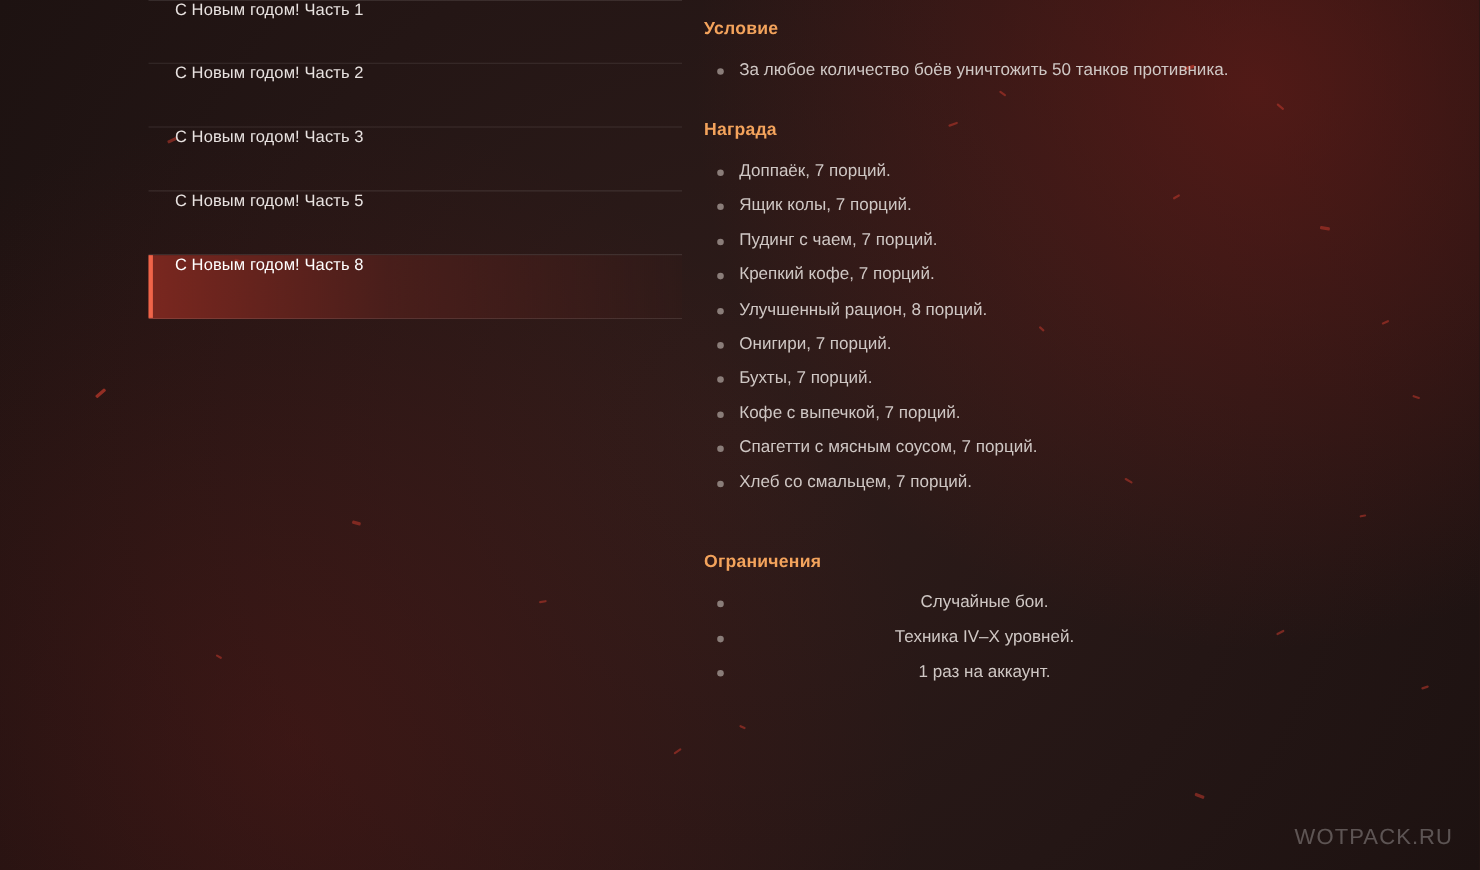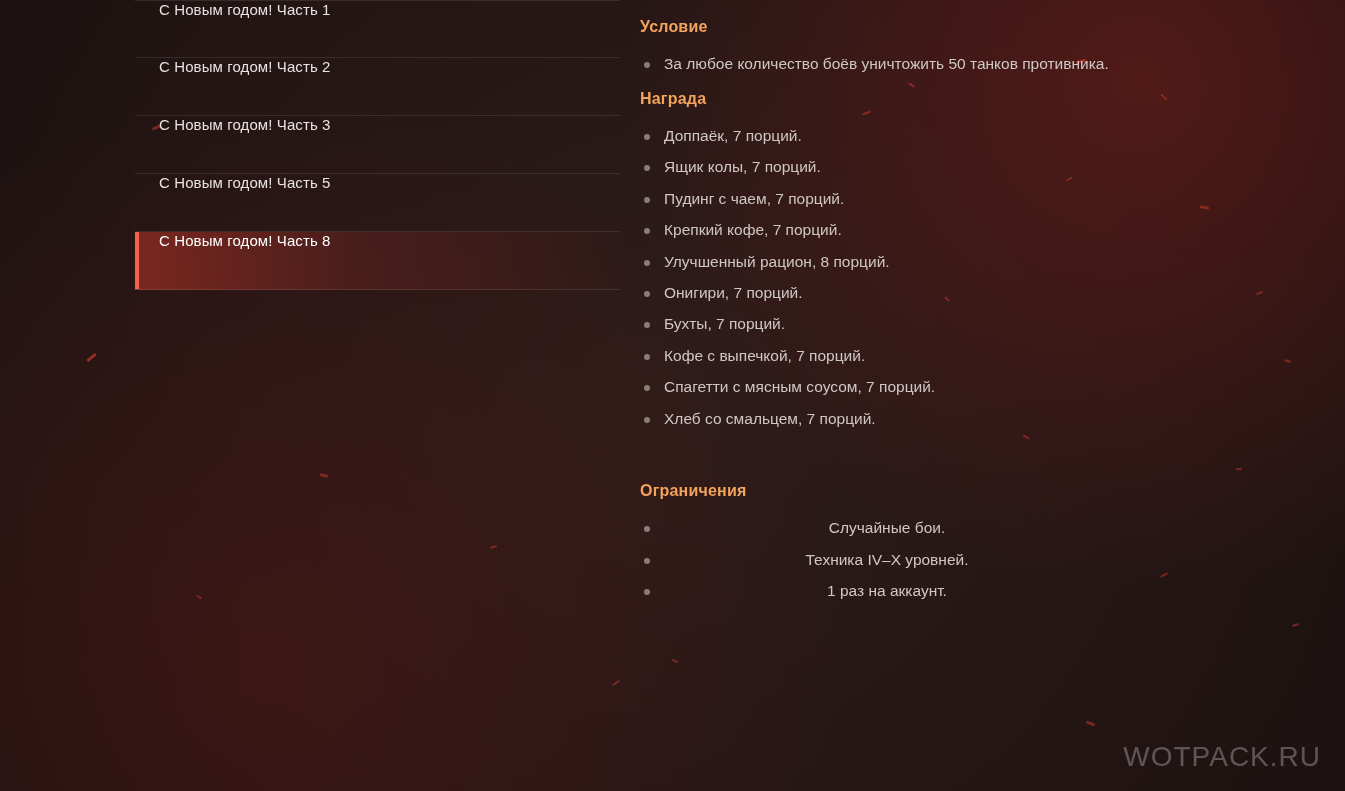--- a/index.html
+++ b/index.html
@@ -65,24 +65,24 @@
   }
   .section { margin-bottom: 4px; }
   .section-title {
     color: #f3a35c;
     font-size: 16px;
     font-weight: bold;
     margin: 0 0 18px 0;
     letter-spacing: .2px;
   }
   .sec-condition .section-title { margin-top: 18px; }
-  .sec-reward .section-title { margin-top: 15px; }
+  .sec-reward .section-title { margin-top: 35px; }
   .sec-limits .section-title { margin-top: 52px; }
 
-  ul.bullets { list-style: none; margin: 0; padding: 0; }
+  ul.bullets { list-style: none; margin: 8px; padding: 0; }
   ul.bullets li {
     position: relative;
     padding-left: 24px;
     margin-bottom: 12px;
     color: #cfc7c4;
     font-size: 15.5px;
     line-height: 1.35;
     max-width: 470px;
   }
   ul.bullets li::before {
@@ -95,21 +95,21 @@
   }
   .sec-condition ul.bullets li { margin-bottom: 10px; }
   .sec-reward ul.bullets li { margin-bottom: 10.5px; }
   .sec-limits ul.bullets li { margin-bottom: 11px; text-align: center; }
 
   
   .watermark {
     position: absolute;
     right: 24px; bottom: 18px;
     color: rgba(255,255,255,0.28);
-    font-size: 28px;
+    font-size: 20px;
     letter-spacing: 1px;
     font-weight: normal;
     user-select: none;
   }
 </style>
 </head>
 <body>
 
 <div id="app">
 

